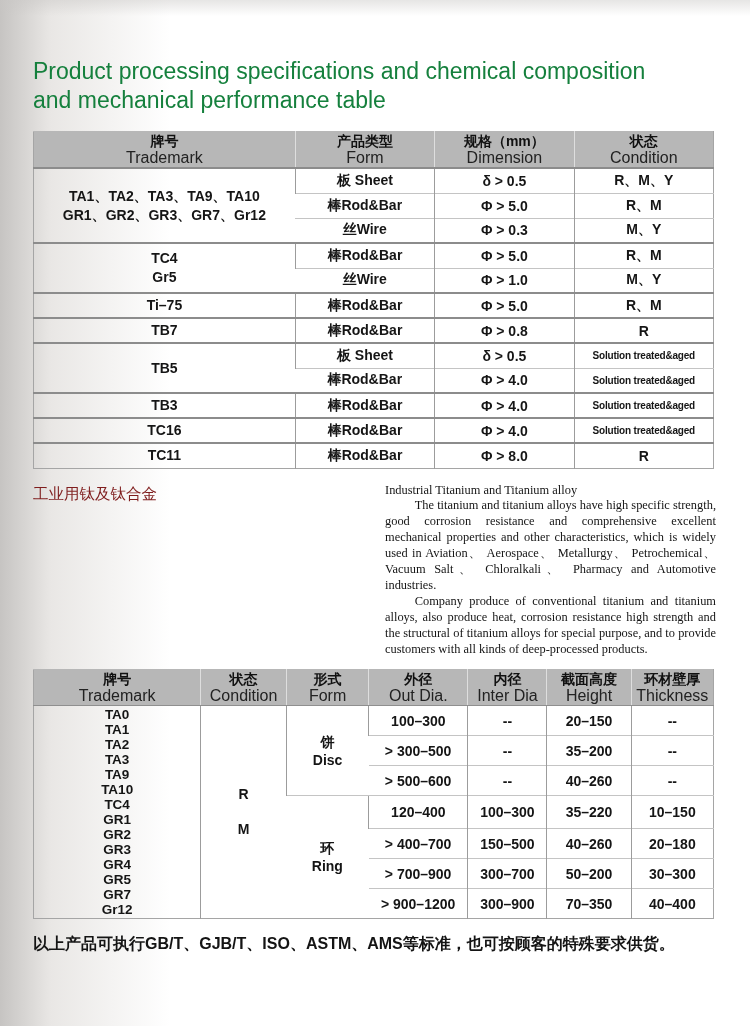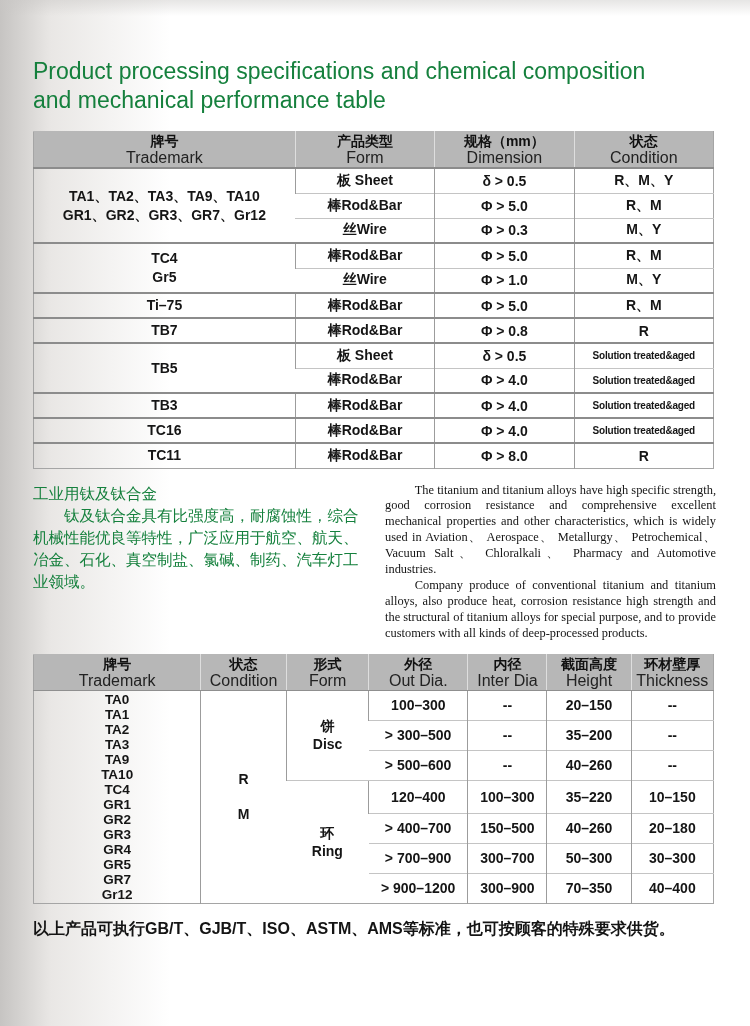--- a/index.html
+++ b/index.html
@@ -41,21 +41,21 @@
   .pre { white-space:pre-line; }
 
   
   .spec-table { margin-top:16px; }
   .spec-table tbody td { height:25px;text-align:center; }
   .spec-table .tm { font-size:14px; line-height:19px; }
   .spec-table .cond-long { font-size:10px; letter-spacing:-0.2px; }
 
   
   .intro { display:flex; margin-top:14px; width:683px; }
-  .intro-zh { width:332px; font-family:"Liberation Serif", serif; font-size:15.5px; line-height:22px; color:#15803d; }
+  .intro-zh { width:332px; font-family:"Liberation Serif", serif; font-size:15.5px; line-height:22px; color:#7f1d1d; }
   .intro-zh .para { text-indent:2em; }
   .intro-en { width:331px; margin-left:20px; font-family:"Liberation Serif", serif; font-size:12.4px; line-height:15.9px; text-align:justify; color:#141414; }
   .intro-en .para { text-indent:2.4em; }
   .intro-heading { text-indent:0; }
 
   
   .ring-table { margin-top:12px; }
   .ring-table tbody td { height:30px; }
   .ring-table .tm-list { font-size:13.5px; line-height:15px; font-weight:600; }
   .ring-table .cond { font-size:14px; line-height:35px; }
@@ -172,23 +172,23 @@
         <td>棒Rod&amp;Bar</td>
         <td>Φ &gt; 8.0</td>
         <td>R</td>
       </tr>
     </tbody>
   </table>
 
   <div class="intro">
     <div class="intro-zh">
       <div class="intro-heading">工业用钛及钛合金</div>
-      <div class="para">钛及钛合金具有比强度高，耐腐蚀性，综合机械性能优良等特性，广泛应用于航空、航天、冶金、石化、真空制盐、氯碱、制药、汽车灯工业领域。</div>
     </div>
     <div class="intro-en">
+      <div class="intro-heading">Industrial Titanium and Titanium alloy</div>
       <div class="para">The titanium and titanium alloys have high specific strength, good corrosion resistance and comprehensive excellent mechanical properties and other characteristics, which is widely used in Aviation、 Aerospace、 Metallurgy、 Petrochemical、 Vacuum Salt、 Chloralkali、 Pharmacy and Automotive industries.</div>
       <div class="para">Company produce of conventional titanium and titanium alloys, also produce heat, corrosion resistance high strength and the structural of titanium alloys for special purpose, and to provide customers with all kinds of deep-processed products.</div>
     </div>
   </div>
 
   <table class="ring-table">
     <colgroup>
       <col style="width:24.6%">
         <col style="width:12.6%">
         <col style="width:12.1%">
@@ -276,21 +276,21 @@
       </tr>
       <tr>
         <td>&gt; 400–700</td>
         <td>150–500</td>
         <td>40–260</td>
         <td>20–180</td>
       </tr>
       <tr>
         <td>&gt; 700–900</td>
         <td>300–700</td>
-        <td>50–300</td>
+        <td>50–200</td>
         <td>30–300</td>
       </tr>
       <tr>
         <td>&gt; 900–1200</td>
         <td>300–900</td>
         <td>70–350</td>
         <td>40–400</td>
       </tr>
     </tbody>
   </table>

